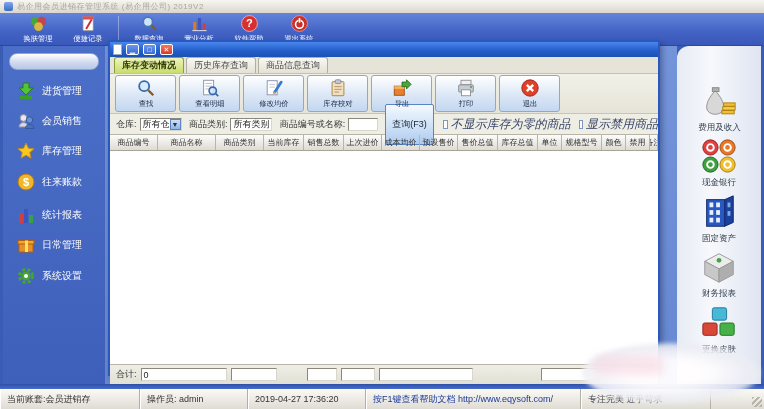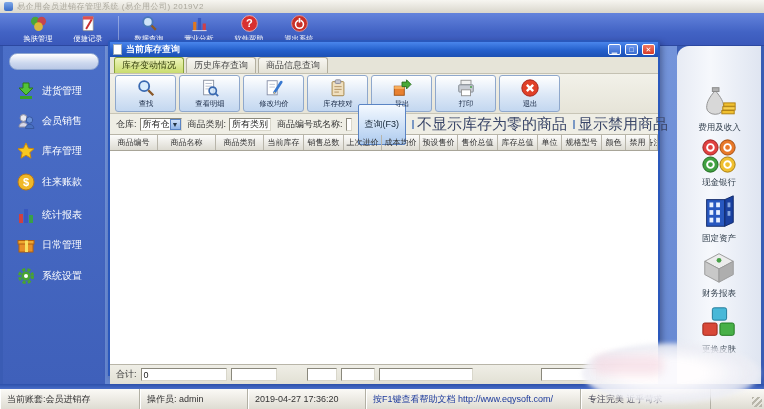--- a/index.html
+++ b/index.html
@@ -47,38 +47,38 @@
   .cw-title{font-size:9px;color:#fff;font-weight:bold;flex:1;white-space:nowrap;}
   .cw-doc-ico{width:9px;height:11px;background:#fff;border:1px solid #9ab;box-sizing:border-box;}
   .cw-ctl{width:13px;height:11px;font-size:7px;line-height:10px;text-align:center;color:#fff;
     border-radius:2px;border:1px solid #fff;cursor:pointer;box-sizing:border-box;}
   .cw-ctl.min,.cw-ctl.max{background:linear-gradient(#6a96ec,#3a6cd0);}
   .cw-ctl.close{background:linear-gradient(#f07860,#d83a28);}
   .cw-tabs{height:16px;background:#e6e4d8;display:flex;align-items:flex-end;padding-left:4px;gap:2px;
     border-bottom:1px solid #c4c1b2;}
   .tab{font-size:9px;padding:1px 7px 1px;border:1px solid #b2ae9e;border-bottom:none;
     border-radius:3px 3px 0 0;background:linear-gradient(#f8f7f2,#e4e2d6);color:#444;cursor:pointer;white-space:nowrap;}
-  .tab.active{background:linear-gradient(#eef4bc,#c9dc6e);border-color:#87a03a;color:#2f3a08;font-weight:normal;}
+  .tab.active{background:linear-gradient(#eef4bc,#c9dc6e);border-color:#87a03a;color:#2f3a08;font-weight:bold;}
   .cw-toolbar{height:39px;background:linear-gradient(#f2f1e9,#e6e4d8);border-bottom:1px solid #c8c5b6;
     display:flex;align-items:center;padding-left:5px;gap:3px;}
   .cw-btn{width:59px;height:35px;display:flex;flex-direction:column;align-items:center;justify-content:center;
     border:1px solid #8fa8cc;border-radius:3px;background:linear-gradient(#ffffff,#dbe7f6 55%,#c3d7f0);cursor:pointer;}
   .cw-btn .ic{width:20px;height:20px;}
   .cw-btn .lbl{font-size:8px;color:#1c2c48;white-space:nowrap;transform:scale(.92);}
   .cw-filters{height:20px;display:flex;align-items:center;font-size:9px;color:#333;
     padding-left:6px;gap:3px;white-space:nowrap;}
   .sunken{background:#fff;border:1px solid;border-color:#8a887c #d9d7cb #d9d7cb #8a887c;
     height:13px;box-sizing:border-box;font-size:9px;color:#222;display:flex;align-items:center;padding:0 2px;}
   .dd{width:54px;position:relative;}
   .dd .arr{position:absolute;right:0;top:0;width:11px;height:11px;background:linear-gradient(#cfe0f8,#8fb4e8);
     border:1px solid #5a84c4;color:#234;font-size:7px;line-height:10px;text-align:center;box-sizing:border-box;}
   .q-btn{height:15px;padding:12px 6px;font-size:9px;color:#123;border:1px solid #5a84c4;border-radius:2px;
     background:linear-gradient(#f4f9ff,#cadef6 60%,#aecbee);cursor:pointer;display:flex;align-items:center;}
   .cb{width:9px;height:9px;border:1px solid #7a98c4;background:#fff;display:inline-block;box-sizing:border-box;}
-  .cb-lbl{font-size:15px;color:#3a4668;}
+  .cb-lbl{font-size:12px;color:#3a4668;font-style:italic;}
   .grid-header{height:15px;display:flex;background:linear-gradient(#fcfcfb,#dddbd2);
     border-top:1px solid #b8b5a8;border-bottom:1px solid #a8a598;overflow:hidden;}
   .hcell{font-size:8px;color:#333;border-right:1px solid #b8b5aa;display:flex;align-items:center;
     justify-content:center;box-sizing:border-box;white-space:nowrap;overflow:hidden;flex:0 0 auto;}
   .grid-body{height:213px;background:#fff;border-bottom:1px solid #b8b5a8;}
   .cw-summary{height:19px;background:linear-gradient(#efeee6,#e2e0d4);display:flex;align-items:center;
     padding-left:6px;gap:4px;font-size:9px;color:#333;}
   .sum-box{height:13px;}
   
   .status-frame{position:absolute;left:0;top:384px;width:764px;height:5px;
@@ -271,21 +271,20 @@
         <rect x="3" y="20" width="15" height="13" rx="2" fill="#d84838" stroke="#982418"></rect>
         <rect x="21" y="20" width="15" height="13" rx="2" fill="#48b048" stroke="#1f7820"></rect>
       </svg>
     <span class="lbl">更换皮肤</span>
   </div>
 </div>
 
 <div class="child-window">
   <div class="cw-titlebar">
     <span class="cw-doc-ico"></span>
-    <span class="cw-title">当前库存查询</span>
     <span class="cw-ctl min">▁</span>
     <span class="cw-ctl max">□</span>
     <span class="cw-ctl close">✕</span>
   </div>
 
   <div class="cw-tabs">
     <span class="tab active">库存变动情况</span>
     <span class="tab">历史库存查询</span>
     <span class="tab">商品信息查询</span>
   </div>

